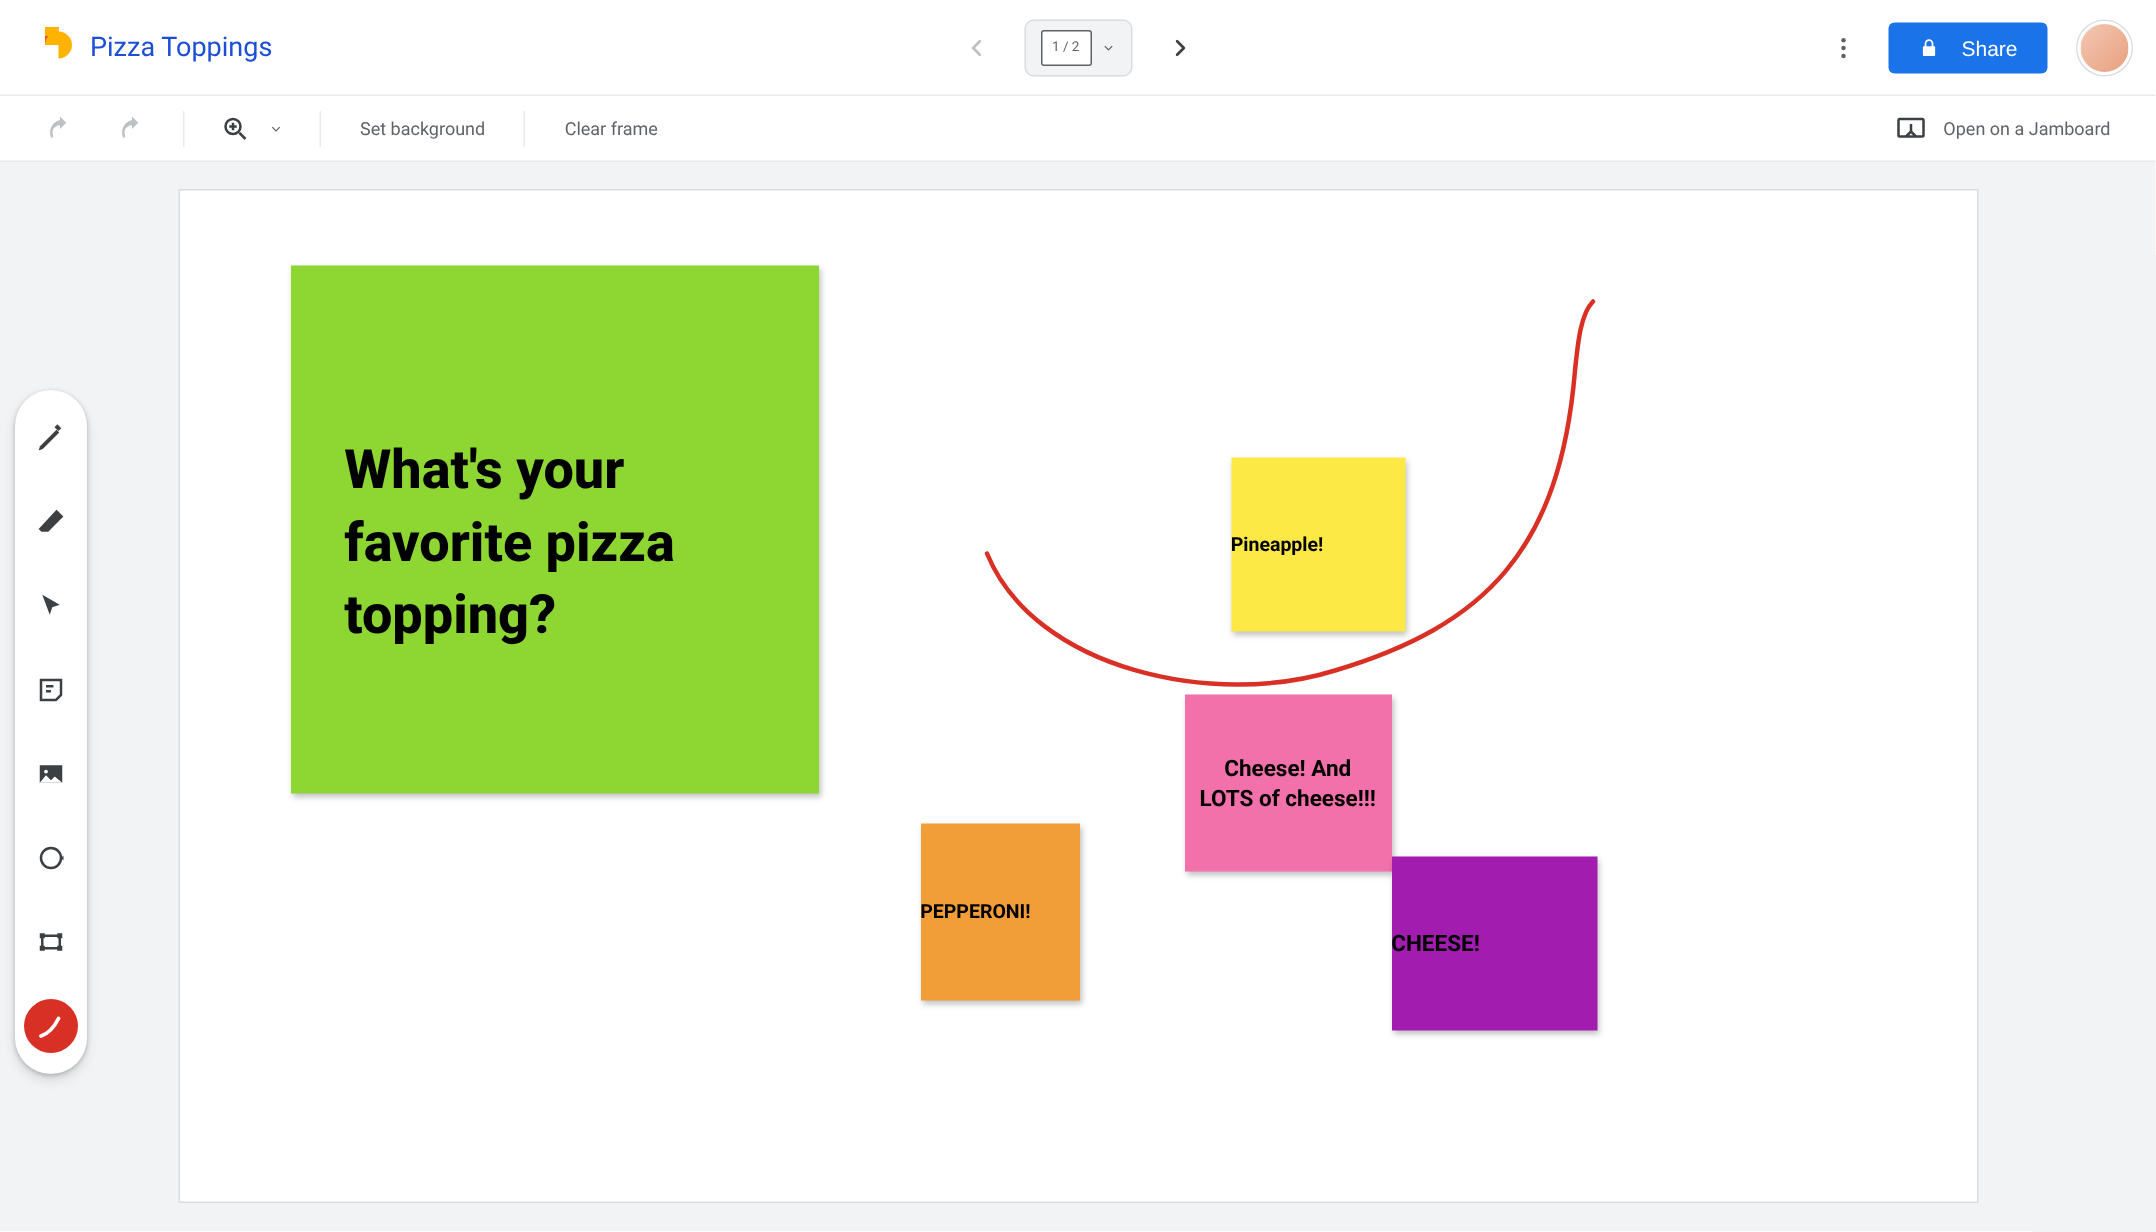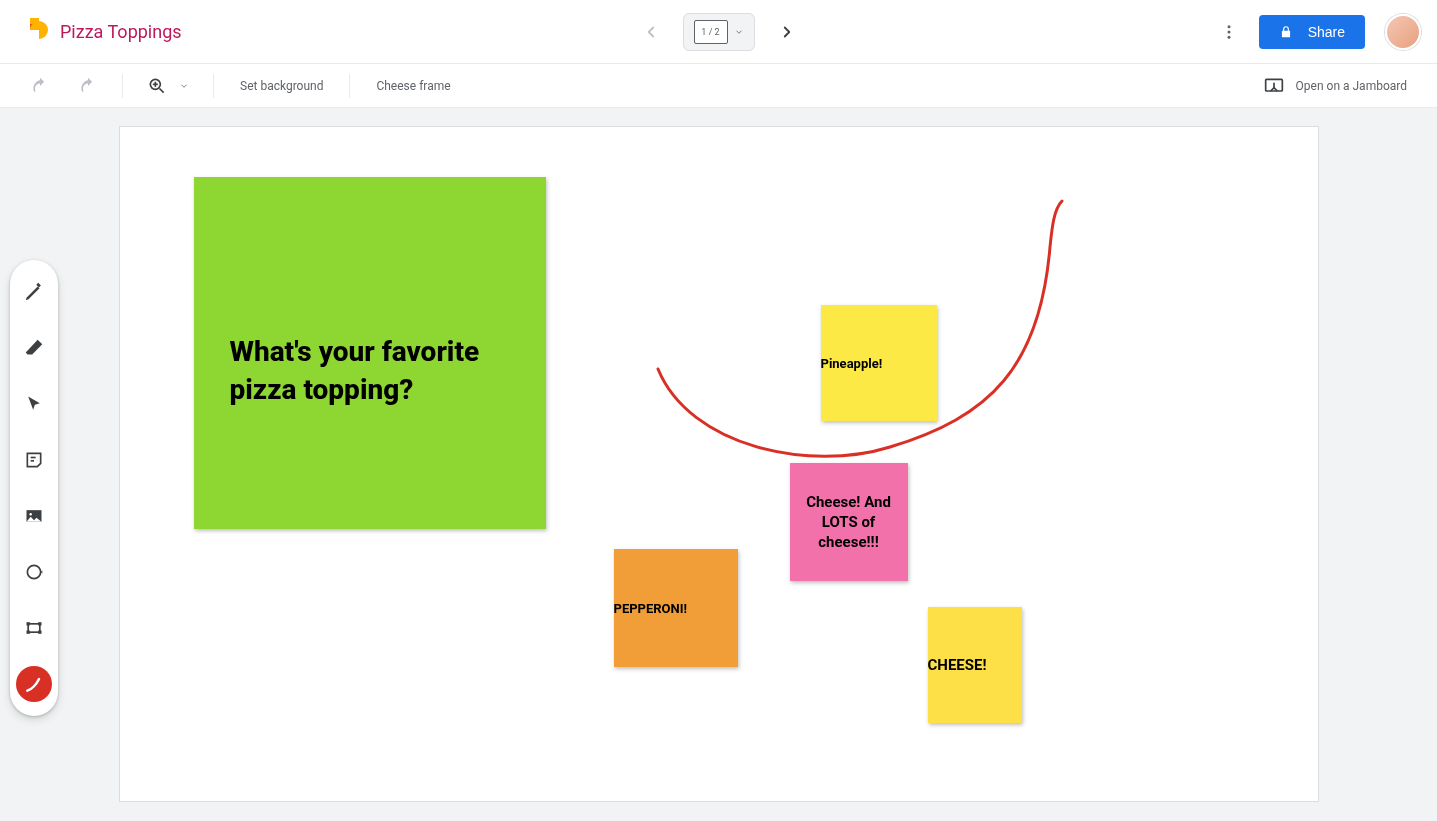--- a/index.html
+++ b/index.html
@@ -1,21 +1,21 @@
 <!DOCTYPE html>
 <html><head>
   <meta charset="utf-8">
   <style>
     * { box-sizing: border-box; margin: 0; padding: 0; }
     body { font-family: 'Google Sans', Roboto, Arial, sans-serif; background: #fff; color: #3c4043; overflow: hidden; width: 1437px; height: 821px; }
     
     
     .header { height: 64px; display: flex; align-items: center; padding: 0 16px; border-bottom: 1px solid #e8eaed; }
     .logo { width: 32px; height: 32px; margin-right: 12px; }
-    .doc-title { font-size: 18px; color: #be185d; font-weight: 400; }
+    .doc-title { font-size: 18px; color: #1d4ed8; font-weight: 400; }
     .header-center { position: absolute; left: 50%; transform: translateX(-50%); display: flex; align-items: center; gap: 18px; }
     .nav-arrow { width: 28px; height: 28px; display: flex; align-items: center; justify-content: center; cursor: pointer; color: #5f6368; border-radius: 4px; }
     .frame-indicator { background: #f1f3f4; border: 1px solid #dadce0; border-radius: 6px; padding: 6px 10px; display: flex; align-items: center; gap: 6px; cursor: pointer; position: relative; }
     .frame-icon { width: 34px; height: 24px; border: 1.5px solid #5f6368; border-radius: 2px; display: flex; align-items: center; justify-content: center; font-size: 9px; color: #5f6368; position: relative; background: #fff; }
     .frame-icon::before { content: ''; position: absolute; top: -5px; left: -5px; width: 34px; height: 24px; border: 1.5px solid #5f6368; border-radius: 2px; z-index: -1; background: #fff; }
     .header-right { margin-left: auto; display: flex; align-items: center; gap: 12px; }
     .more-icon { width: 36px; height: 36px; display: flex; align-items: center; justify-content: center; border-radius: 50%; cursor: pointer; color: #5f6368; }
     .share-btn { background: #1a73e8; color: #fff; border: none; border-radius: 4px; padding: 9px 20px; font-size: 14px; font-weight: 500; display: flex; align-items: center; gap: 15px; cursor: pointer; }
     .avatar { width: 36px; height: 36px; border-radius: 50%; background: linear-gradient(135deg, #f4c7b5, #e8a07e); border: 2px solid #fff; box-shadow: 0 0 0 1px #dadce0; margin-left: 8px; }
     
@@ -31,21 +31,21 @@
     .canvas { width: 1200px; height: 676px; background: #fff; border: 1px solid #dadce0; position: relative; }
     
     
     .sidetools { position: absolute; left: 10px; top: 152px; width: 48px; background: #fff; border-radius: 24px; box-shadow: 0 1px 3px rgba(60,64,67,.3), 0 4px 8px rgba(60,64,67,.15); padding: 14px 0; display: flex; flex-direction: column; align-items: center; gap: 20px; z-index: 10; }
     .stool { width: 36px; height: 36px; display: flex; align-items: center; justify-content: center; cursor: pointer; border-radius: 50%; color: #3c4043; }
     .stool.active { background: #d93025; color: #fff; }
     
     
     .sticky { position: absolute; box-shadow: 1px 2px 4px rgba(0,0,0,0.25); display: flex; align-items: center; justify-content: flex-start; text-align: center; font-weight: 700; }
     .big-sticky { width: 352px; height: 352px; background: #8ed733; padding: 36px; text-align: left; align-items: flex-start; justify-content: flex-start; }
-    .big-sticky .q { font-size: 28px; font-weight: 800; color: #000; line-height: 1.35; margin-top: 120px; }
+    .big-sticky .q { font-size: 36px; font-weight: 800; color: #000; line-height: 1.35; margin-top: 76px; }
     
     
     .drawing { position: absolute; pointer-events: none; }
   </style>
 </head>
 <body>
 
 <div class="header">
   <div class="logo">
     <svg viewBox="0 0 32 32">
@@ -114,21 +114,21 @@
         <line x1="7" y1="10" x2="13" y2="10" stroke="#3c4043" stroke-width="2"></line>
         <line x1="10" y1="7" x2="10" y2="13" stroke="#3c4043" stroke-width="2"></line>
       </svg>
     <svg width="10" height="10" viewBox="0 0 24 24" style="margin-left:8px">
         <path d="M6 9l6 6 6-6" stroke="#5f6368" stroke-width="2" fill="none"></path>
       </svg>
   </div>
   <div class="tb-sep"></div>
   <div class="tb-text">Set background</div>
   <div class="tb-sep"></div>
-  <div class="tb-text">Cheese frame</div>
+  <div class="tb-text">Clear frame</div>
   <div class="tb-right">
     <div class="tb-btn" style="gap:12px">
       <svg width="20" height="20" viewBox="0 0 24 24">
           <rect x="2" y="4" width="20" height="14" rx="1" stroke="#3c4043" stroke-width="2" fill="none"></rect>
           <path d="M8 18l4-4 4 4" stroke="#3c4043" stroke-width="2" fill="none"></path>
           <line x1="12" y1="14" x2="12" y2="8" stroke="#3c4043" stroke-width="2"></line>
         </svg>
       <span>Open on a Jamboard</span>
     </div>
   </div>
@@ -191,27 +191,27 @@
 
   <div class="canvas">
 
     <div class="sticky big-sticky" style="left:74px;top:50px;">
       <div class="q">What's your favorite pizza topping?</div>
     </div>
 
     <div class="sticky" style="left:701px;top:178px;width:116px;height:116px;background:#fce946;font-size:13px;color:#000;">
       <span>Pineapple!</span>
     </div>
-    <div class="sticky" style="left:670px;top:336px;width:118px;height:118px;background:#f271ab;font-size:15px;color:#000;padding:10px;line-height:1.35;">
+    <div class="sticky" style="left:670px;top:336px;width:138px;height:118px;background:#f271ab;font-size:15px;color:#000;padding:10px;line-height:1.35;">
       <span>Cheese! And LOTS of cheese!!!</span>
     </div>
-    <div class="sticky" style="left:494px;top:422px;width:124px;height:118px;background:#f19e38;font-size:13px;color:#000;">
+    <div class="sticky" style="left:494px;top:422px;width:106px;height:118px;background:#f19e38;font-size:13px;color:#000;">
       <span>PEPPERONI!</span>
     </div>
-    <div class="sticky" style="left:808px;top:480px;width:94px;height:116px;background:#fde047;font-size:15px;color:#000;">
+    <div class="sticky" style="left:808px;top:444px;width:137px;height:116px;background:#a21caf;font-size:15px;color:#000;">
       <span>CHEESE!</span>
     </div>
 
     <svg class="drawing" style="left:530px;top:70px;width:440px;height:280px;" viewBox="0 0 440 280">
       <path d="M8 172 C 40 250, 160 275, 240 250 C 340 220, 390 170, 400 50 C 402 30, 404 12, 412 4" stroke="#d93025" stroke-width="3" fill="none" stroke-linecap="round"></path>
     </svg>
   </div>
 </div>
 
 </body></html>

